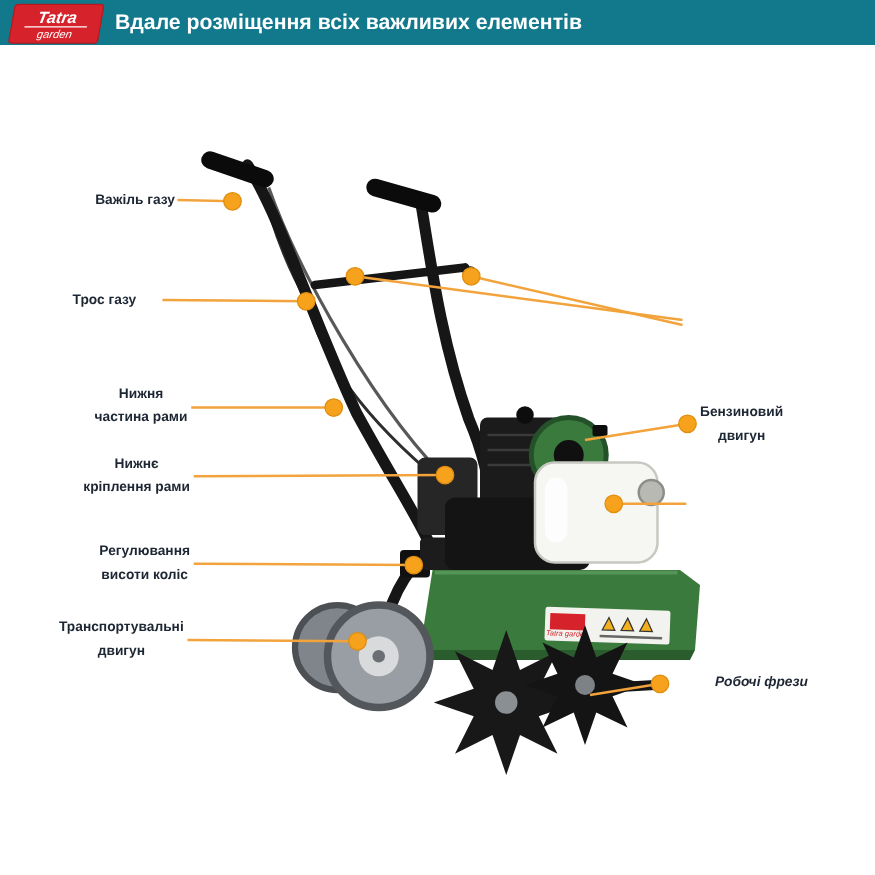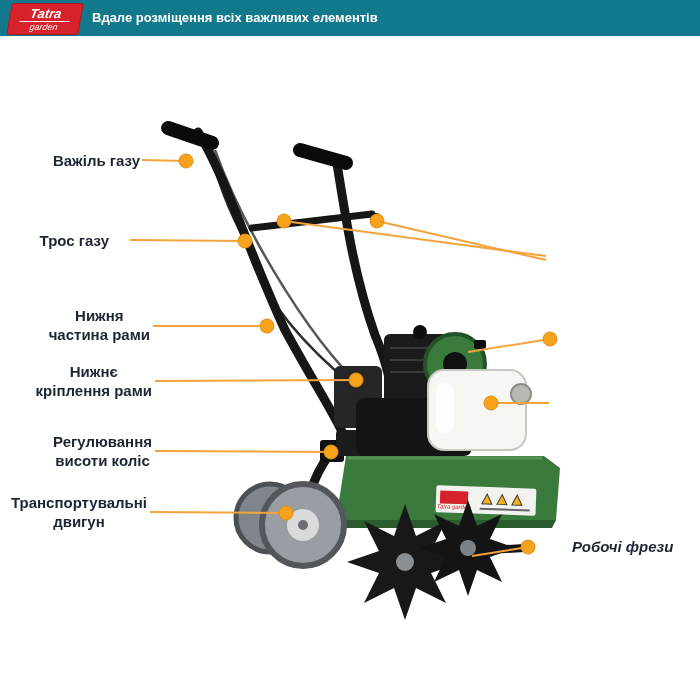--- a/index.html
+++ b/index.html
@@ -7,25 +7,25 @@
         font-family:"Liberation Sans","DejaVu Sans",sans-serif;background:#ffffff;}
   
   .header{position:absolute;left:0;top:0;width:700px;height:36px;background:#12798c;}
   .logo{position:absolute;left:9px;top:3px;width:70px;height:30px;background:#d6222a;
         transform:skewX(-10deg);border-radius:3px;border:1px solid #b31b22;
         color:#ffffff;text-align:center;line-height:1;}
   .logo .l1{display:block;font-size:13px;font-weight:bold;font-style:italic;margin-top:3px;}
   .logo .l2{display:block;font-size:9px;font-style:italic;border-top:1px solid #ffffff;
             margin:1px 10px 0 10px;padding-top:1px;}
   .title{position:absolute;left:92px;top:0;height:48px;line-height:36px;
-         color:#ffffff;font-size:13px;font-weight:bold;}
+         color:#ffffff;font-size:17px;font-weight:bold;}
   
   .stage{position:absolute;left:0;top:0;width:700px;height:700px;z-index:1;}
   
-  .callout{position:absolute;z-index:2;font-size:15px;font-weight:bold;color:#1d2633;
+  .callout{position:absolute;z-index:2;font-size:11px;font-weight:bold;color:#1d2633;
            line-height:19px;white-space:pre-line;text-align:center;}
   .tube{stroke:#161616;stroke-width:9;fill:none;stroke-linecap:round;}
   .tube-thin{stroke:#161616;stroke-width:7;stroke-linecap:round;}
   .grip{stroke:#0b0b0b;stroke-width:14;stroke-linecap:round;}
   .cable{stroke:#2e2e2e;stroke-width:2.5;fill:none;}
   .leader{stroke:#f2a33c;stroke-width:2;}
   .dot{fill:#f6a21d;stroke:#e08e10;stroke-width:1;}
 </style>
 </head>
 <body>
@@ -134,15 +134,17 @@
   <div class="callout" style="right:591px;top:231px;">Трос газу</div>
   <div class="callout" style="right:550px;top:306px;">Нижня
 частина рами</div>
   <div class="callout" style="right:548px;top:362px;">Нижнє
 кріплення рами</div>
   <div class="callout" style="right:548px;top:432px;">Регулювання
 висоти коліс</div>
   <div class="callout" style="right:553px;top:493px;">Транспортувальні
 двигун</div>
 
+  <div class="callout" style="left:560px;top:321px;">Бензиновий
+двигун</div>
   <div class="callout" style="left:572px;top:537px;font-style:italic;">Робочі фрези</div>
 
 </div>
 
 </body></html>

